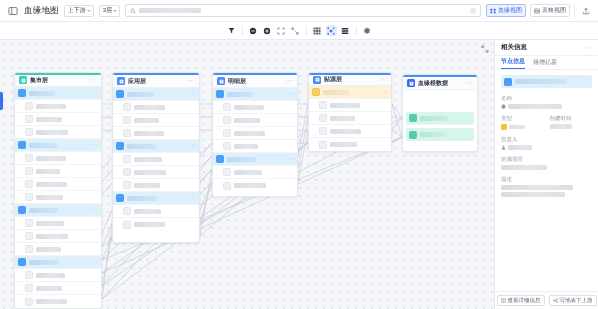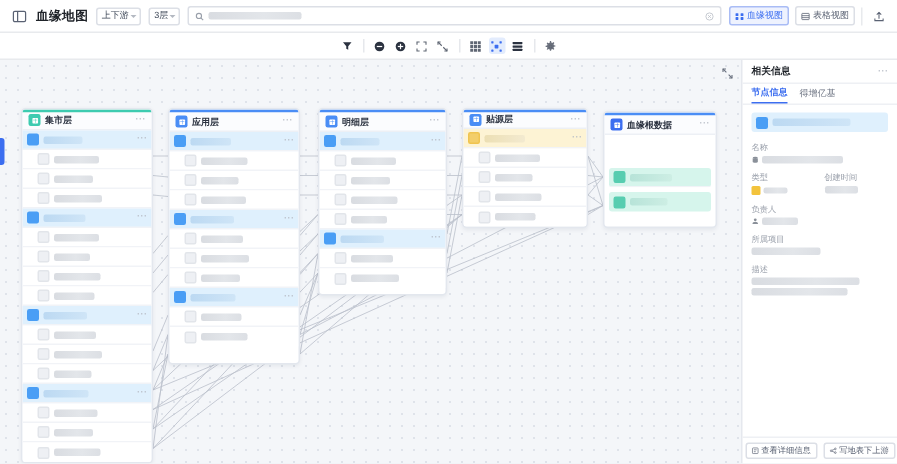--- a/index.html
+++ b/index.html
@@ -16,21 +16,21 @@
     position: absolute; left: 0; top: 0; width: 598px; height: 22px;
     background: #ffffff; border-bottom: 1px solid #e8eaed;
     display: flex; align-items: center; padding: 0 6px; gap: 5px;
   }
   .hdr-icon-btn {
     width: 13px; height: 13px; border-radius: 2px;
     display: flex; align-items: center; justify-content: center;
     color: #5a6273; flex: 0 0 auto;
   }
   .hdr-title {
-    font-size: 8.5px; color: #1f2329; font-weight: 700;
+    font-size: 8.5px; color: #1f2329; font-weight: 400;
     white-space: nowrap; letter-spacing: .2px; flex: 0 0 auto;
   }
   .mini-select {
     height: 12px; border: 1px solid #dcdfe6; border-radius: 2px;
     background: #fff; display: flex; align-items: center;
     padding: 0 2px 0 3px; gap: 1px; flex: 0 0 auto;
   }
   .mini-select .ms-label { font-size: 6px; color: #3d4757; white-space: nowrap; }
   .caret { width: 0; height: 0; border-left: 2px solid transparent;
            border-right: 2px solid transparent; border-top: 2.5px solid #b4b9c2; }

